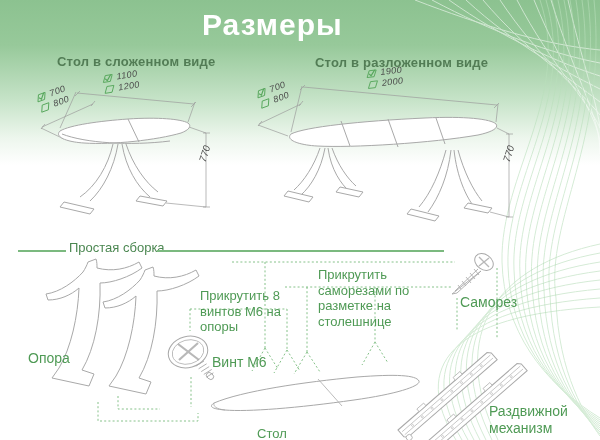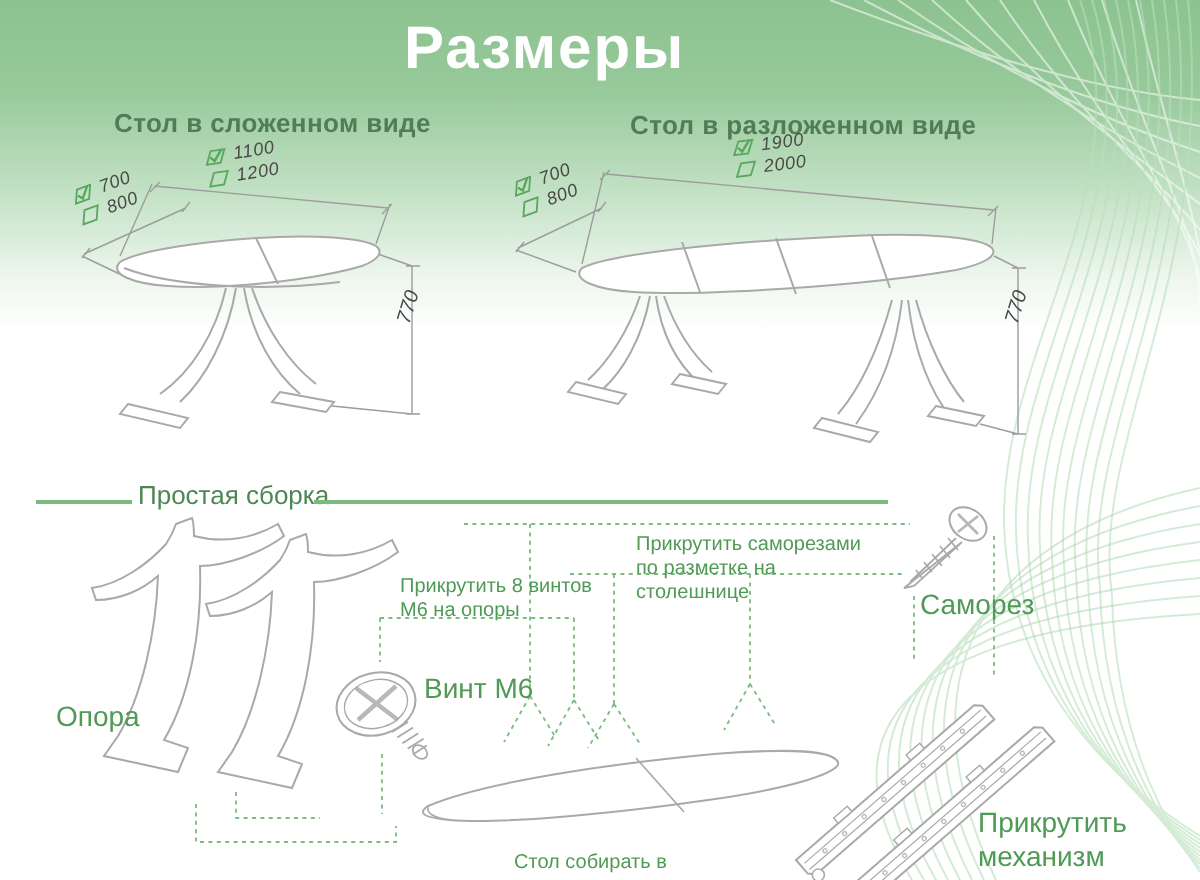--- a/index.html
+++ b/index.html
@@ -10,21 +10,21 @@
   .abs{position:absolute;}
   .page-title{left:202px;top:8px;font-size:30px;font-weight:bold;color:#ffffff;letter-spacing:1px;text-align:right;}
   .section-title{font-size:13px;font-weight:bold;color:#527c55;letter-spacing:.2px;white-space:nowrap;}
   .dim-block{transform-origin:left top;}
   .dim-row{display:flex;align-items:center;gap:3px;height:10px;margin-bottom:1px;}
   .dim-val{font-size:9px;font-style:italic;color:#4a4a4a;letter-spacing:.4px;white-space:nowrap;}
   .dim-height{font-size:10px;font-style:italic;color:#4a4a4a;transform-origin:left top;white-space:nowrap;}
   .cb{display:block;}
   .divline{position:absolute;height:2px;background:#7bb97f;top:250px;}
   .divider-title{left:69px;top:240px;font-size:13px;font-weight:normal;color:#4b8751;white-space:nowrap;}
-  .note{font-size:10px;color:#4f9a55;line-height:1.2;}
+  .note{font-size:13px;color:#4f9a55;line-height:1.2;}
   .glabel{font-size:14px;color:#4f9a55;line-height:1.2;}
 </style>
 </head>
 <body>
 
 <div class="page">
 
   <svg id="decor-svg" class="layer" width="600" height="440">
     <g id="fanA" stroke="#ffffff" opacity="0.55" fill="none" stroke-width="1">
         <path d="M415,0 C480,25 545,45 600,50"></path>
@@ -253,20 +253,20 @@
     </div>
   </div>
 
   <div class="abs dim-height" style="left:501px;top:160px;transform:rotate(-73deg);">770</div>
 
   <div class="divline" style="left:18px;width:48px;"></div>
   <div class="abs divider-title">Простая сборка</div>
   <div class="divline" style="left:157px;width:287px;"></div>
 
   <div class="abs glabel" style="left:28px;top:350px;">Опора</div>
-  <div class="abs glabel" style="left:212px;top:336px;">Винт М6</div>
+  <div class="abs glabel" style="left:212px;top:354px;">Винт М6</div>
   <div class="abs glabel" style="left:460px;top:294px;">Саморез</div>
-  <div class="abs glabel" style="left:489px;top:403px;width:60px;">Прикрутить механизм</div>
+  <div class="abs glabel" style="left:489px;top:403px;width:60px;">Раздвижной механизм</div>
 
   <div class="abs note" style="left:200px;top:288px;width:100px;">Прикрутить 8 винтов М6 на опоры</div>
   <div class="abs note" style="left:318px;top:267px;width:118px;">Прикрутить саморезами по разметке на столешнице</div>
   <div class="abs note" style="left:257px;top:426px;width:80px;">Стол собирать в сложенном виде</div>
 </div>
 
 </body></html>

